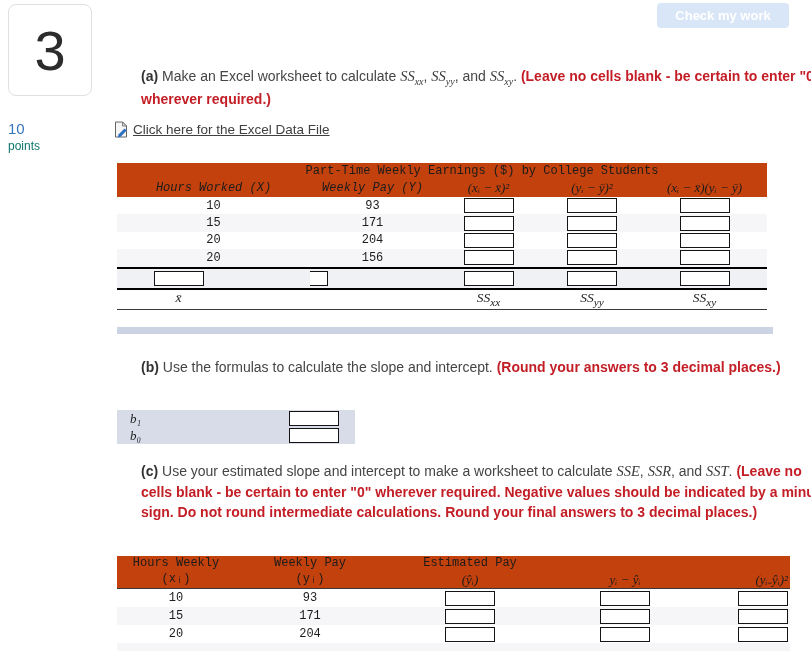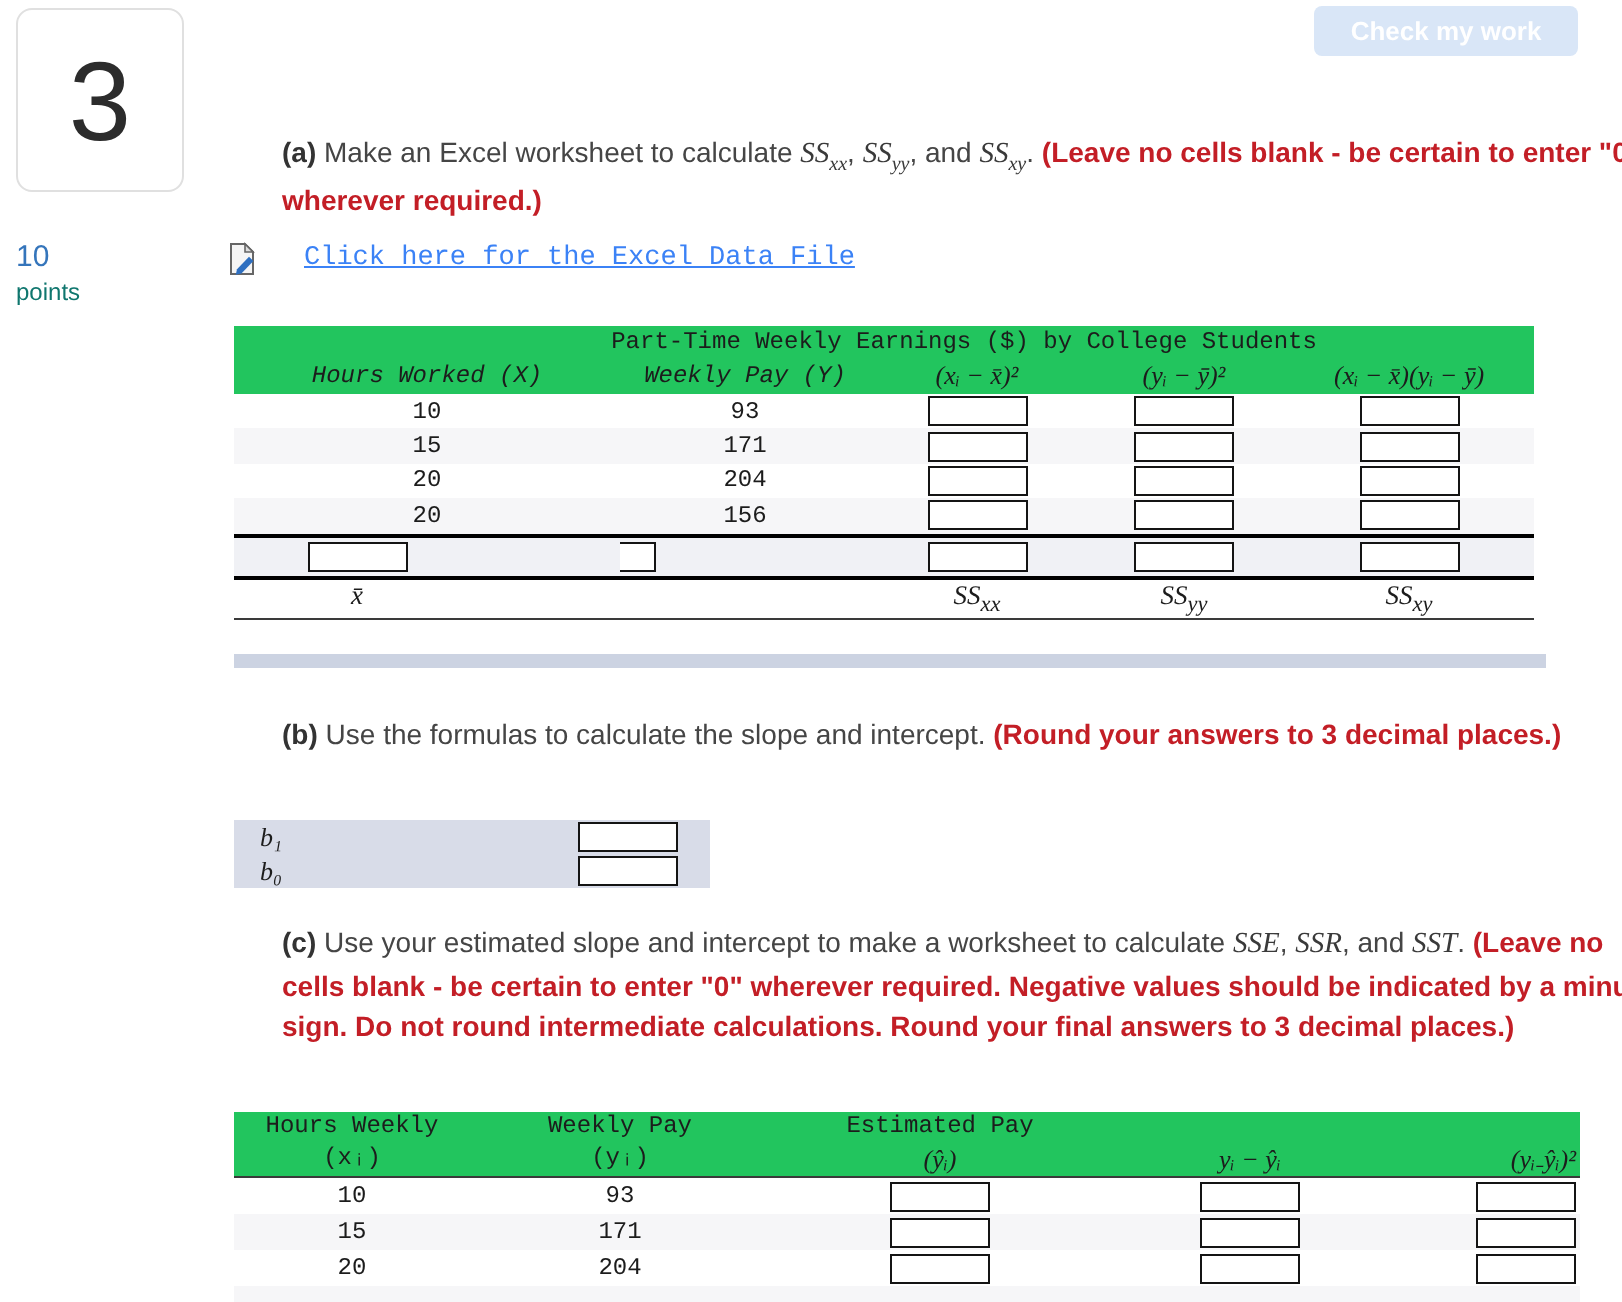--- a/index.html
+++ b/index.html
@@ -26,28 +26,28 @@
 
   
   .para{position:absolute;left:113px;width:682px;font-size:14px;line-height:1.43;color:#454545;margin-left:28px;}
   .para b{color:#333;}
   .red{color:#c31e26;font-weight:bold;}
   .mathit{font-family:"Liberation Serif",serif;font-style:italic;font-size:14.5px;color:#3a3a3a;}
   .mathit sub{font-size:10px;}
 
   
   .xl-row{position:absolute;left:113px;top:121px;display:flex;align-items:center;font-size:13.5px;}
-  .xl-row a{color:#3b82f6;text-decoration:underline;margin-left:23px;cursor:pointer;font-family:Liberation Mono, monospace;}
+  .xl-row a{color:#404040;text-decoration:underline;margin-left:4px;cursor:pointer;}
   .xl-icon{width:16px;height:17px;display:inline-block;}
 
   
   table.sheet{position:absolute;border-collapse:collapse;table-layout:fixed;
      font-family:"Liberation Mono",monospace;font-size:12px;color:#1c1c1c;}
   table.sheet td{padding:0;text-align:center;vertical-align:middle;overflow:hidden;}
-  .band{background:#22c55e;padding-left:44px;}
+  .band{background:#c2410c;padding-left:44px;}
   .title-cell{height:16px;text-align:center;padding-left:80px !important;letter-spacing:0;}
   .hd{height:18px;font-style:italic;}
   .mhd{font-family:"Liberation Serif",serif;font-style:italic;font-size:13px;}
   tr.dr td{height:17.4px;}
   tr.alt{background:#f6f6f8;}
   tr.totals{background:#f0f1f5;border-top:2px solid #000;border-bottom:2px solid #000;}
   tr.totals td{height:19px;}
   tr.labels td{height:19px;border-bottom:1px solid #3a3a3a;
      font-family:"Liberation Serif",serif;font-style:italic;font-size:13.5px;}
   .inbox{display:inline-block;width:48px;height:13px;background:#fff;

